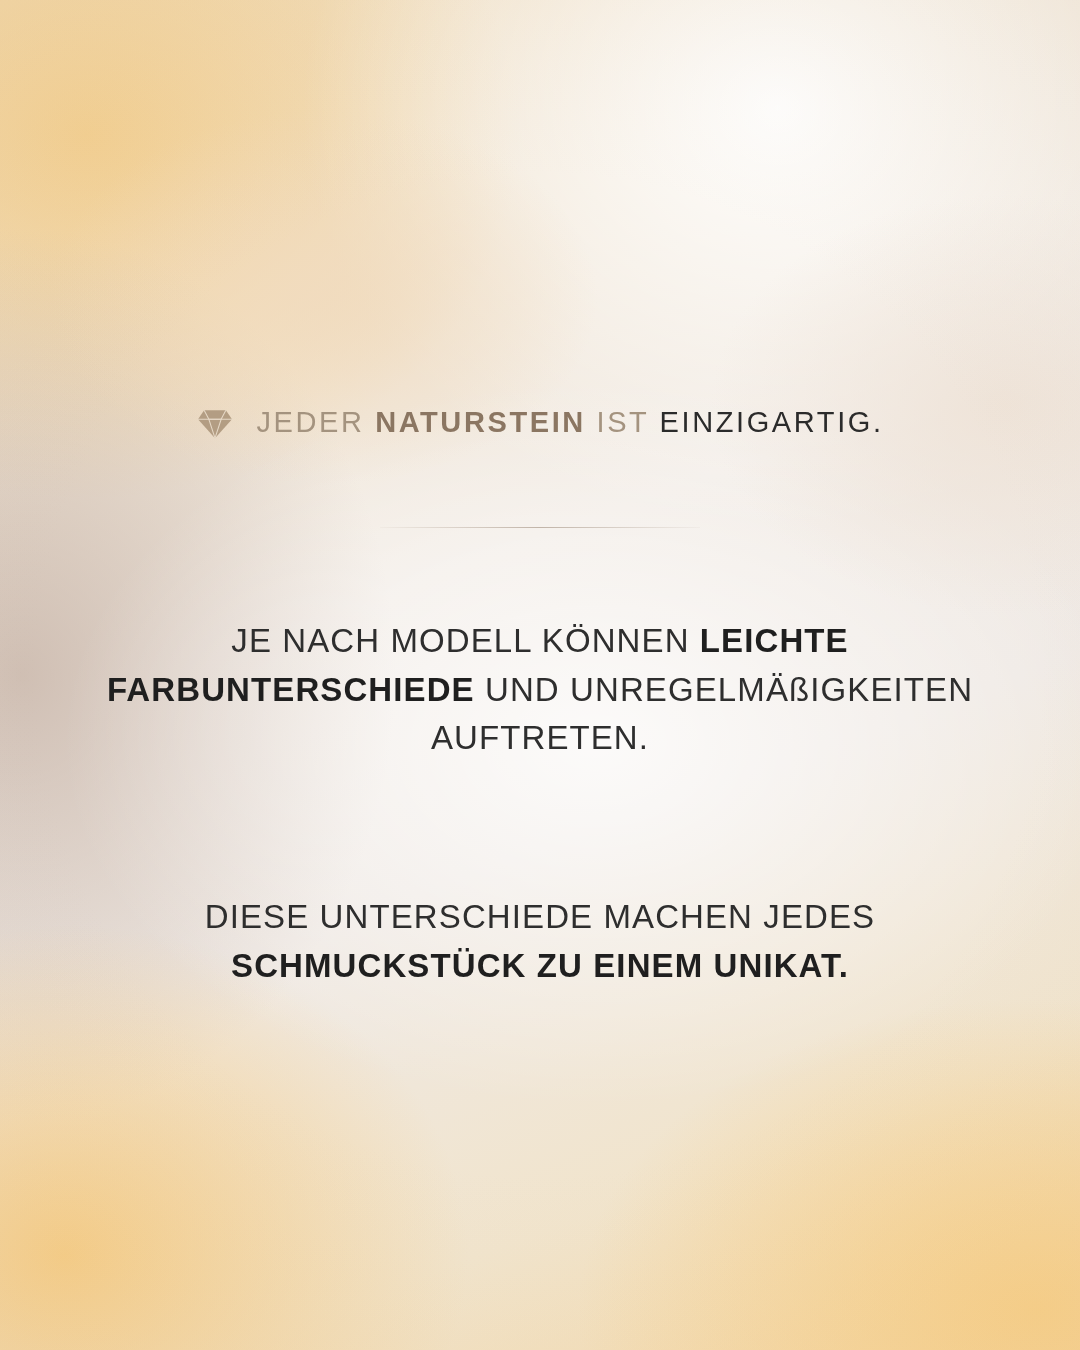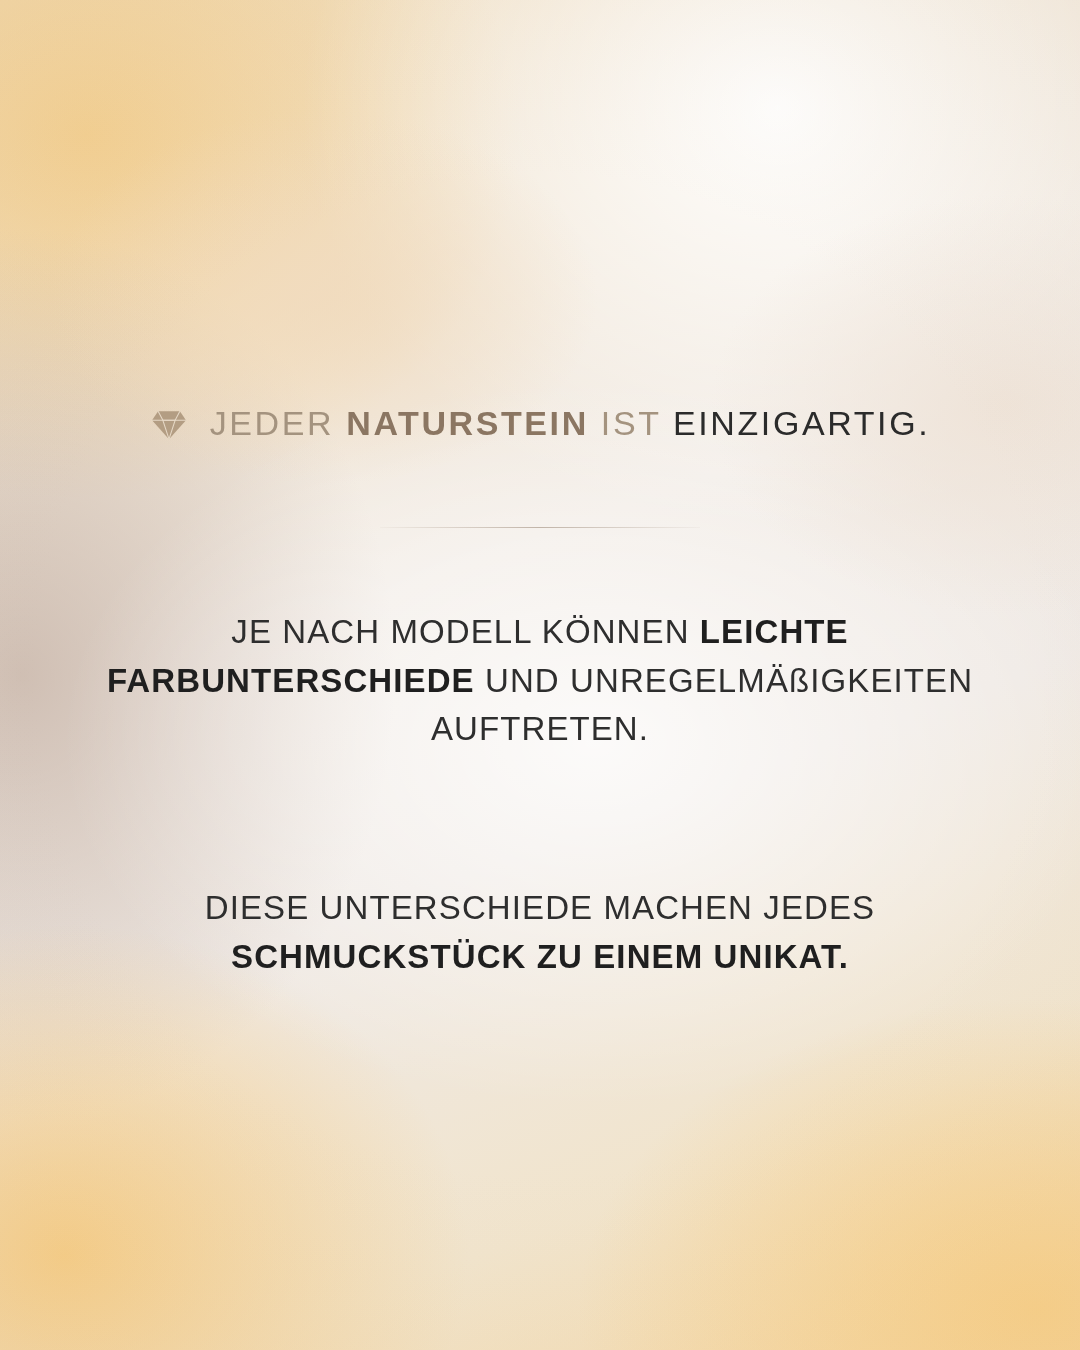--- a/index.html
+++ b/index.html
@@ -89,21 +89,21 @@
 
   .gem-icon {
     display: block;
     width: 38px;
     height: 34px;
     flex: 0 0 auto;
     margin-top: 2px;
   }
 
   .headline {
-    font-size: 34px;
+    font-size: 29px;
     letter-spacing: 2.6px;
     white-space: nowrap;
     line-height: 1.1;
     font-weight: 400;
   }
   .hl-soft { color: #a4937f; }
   .hl-mid  { color: #8b7662; font-weight: 700; }
   .hl-dark { color: #2b2b2b; }
 
   .divider {
@@ -126,21 +126,21 @@
   }
   .para-1 { top: 605px; }
   .para-2 { top: 881px; }
 
   .para {
     font-size: 33px;
     line-height: 1.47;
     letter-spacing: 1.1px;
     font-weight: 400;
     color: #2e2e2e;
-    margin: 3px;
+    margin: 12px;
   }
   .para b {
     font-weight: 700;
     color: #1f1f1f;
   }
 </style>
 </head>
 <body>
 
 <div class="canvas">

